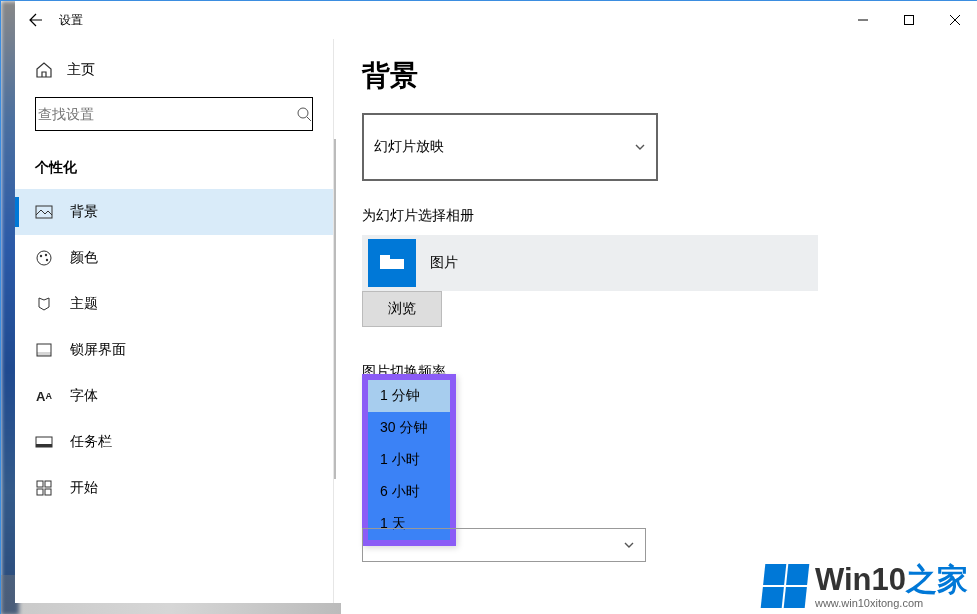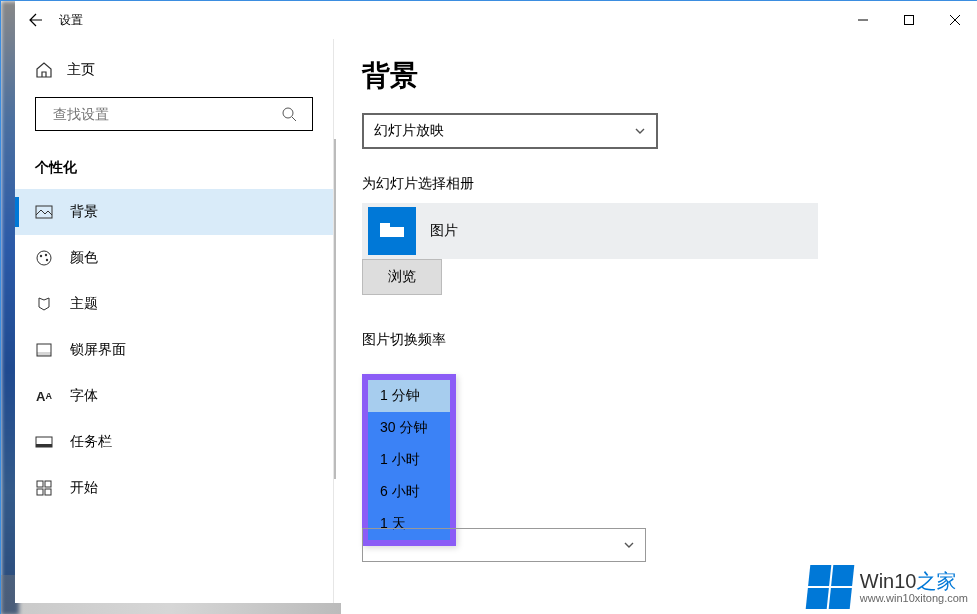--- a/index.html
+++ b/index.html
@@ -11,48 +11,48 @@
   .window{position:absolute;left:14px;top:0;right:0;bottom:12px;background:#fff;display:flex;flex-direction:column}
   .titlebar{height:38px;display:flex;align-items:center;border-bottom:0}
   .back-btn{width:42px;height:38px;display:flex;align-items:center;justify-content:center}
   .app-title{font-size:12px;margin-left:2px}
   .win-controls{margin-left:auto;display:flex}
   .win-btn{width:46px;height:38px;display:flex;align-items:center;justify-content:center}
   .body{flex:1;display:flex;overflow:hidden}
   .sidebar{width:318px;padding:18px 0 0 0;position:relative}
   .home{display:flex;align-items:center;gap:14px;padding:4px 20px;margin-bottom:14px}
   .search-wrap{margin:0 20px 22px 20px}
-  .search{display:flex;align-items:center;border:1px solid #000;height:32px;padding:0 15px}
+  .search{display:flex;align-items:center;border:1px solid #000;height:32px;padding:0 0}
   .search input{flex:1;border:0;outline:0;font-size:14px;background:transparent}
   .section-header{font-weight:600;padding:6px 20px 12px 20px}
   .nav{list-style:none;margin:0;padding:0}
   .nav li{display:flex;align-items:center;gap:17px;height:46px;padding:0 20px;position:relative}
   .nav li.active{background:rgba(0,120,215,0.15)}
   .nav li.active::before{content:"";position:absolute;left:0;top:8px;bottom:8px;width:4px;background:#0078d7}
   .nav .icn{width:18px;height:18px;display:flex;align-items:center;justify-content:center;color:#222}
   
   .main{flex:1;padding:12px 28px 0 28px;overflow:hidden;position:relative;border-left:1px solid #e6e6e6}
   .main .scroll-ind{position:absolute;left:0;top:100px;width:2px;height:340px;background:#bbb}
   h1.page-title{font-size:28px;font-weight:600;margin:6px 0 18px 0}
   .field-label{margin:6px 0 10px 0}
-  .dropdown{display:flex;align-items:center;justify-content:space-between;border:2px solid #666;height:32px;width:272px;padding:0 10px;margin-bottom:26px}
+  .dropdown{display:flex;align-items:center;justify-content:space-between;border:2px solid #666;height:32px;width:272px;padding:16px 10px;margin-bottom:26px}
   .album{display:flex;align-items:center;gap:14px;background:#eceef0;height:56px;width:450px;padding:0 0 0 6px;}
   .album .thumb{width:48px;height:48px;background:#0078d7;display:flex;align-items:center;justify-content:center}
   .browse-btn{display:inline-flex;align-items:center;justify-content:center;border:1px solid #bbb;background:#ddd;height:34px;width:78px;margin-bottom:30px}
   
   .dd-list{position:absolute;width:82px;background:#3b82f6;border:6px solid #8b5cf6;box-shadow:2px 2px 6px rgba(0,0,0,.15)}
   .dd-item{padding:7px 12px}
   .dd-item.sel{background:#a7cdee}
   .fit-dd{position:absolute;border:1px solid #999;height:32px;width:272px;display:flex;align-items:center;justify-content:flex-end;padding-right:10px}
   
   .wm{position:absolute;right:10px;bottom:6px;display:flex;align-items:center;gap:8px}
   .wm .wlogo{display:grid;grid-template-columns:1fr 1fr;grid-template-rows:1fr 1fr;width:44px;height:44px;gap:2px;transform:skewX(-6deg)}
   .wm .wlogo div{background:#0078d7}
   .wm .txt{display:flex;flex-direction:column;align-items:flex-start;line-height:1.1}
-  .wm .big{font-size:20px;font-weight:400;color:#333}
+  .wm .big{font-size:31px;font-weight:700;color:#333}
   .wm .sm{font-size:11px;color:#666}
   svg{display:block}
 </style>
 </head>
 <body>
 
 <div class="screen">
   <div class="bg-blur"></div>
   <div class="bg-blur2"></div>
 

